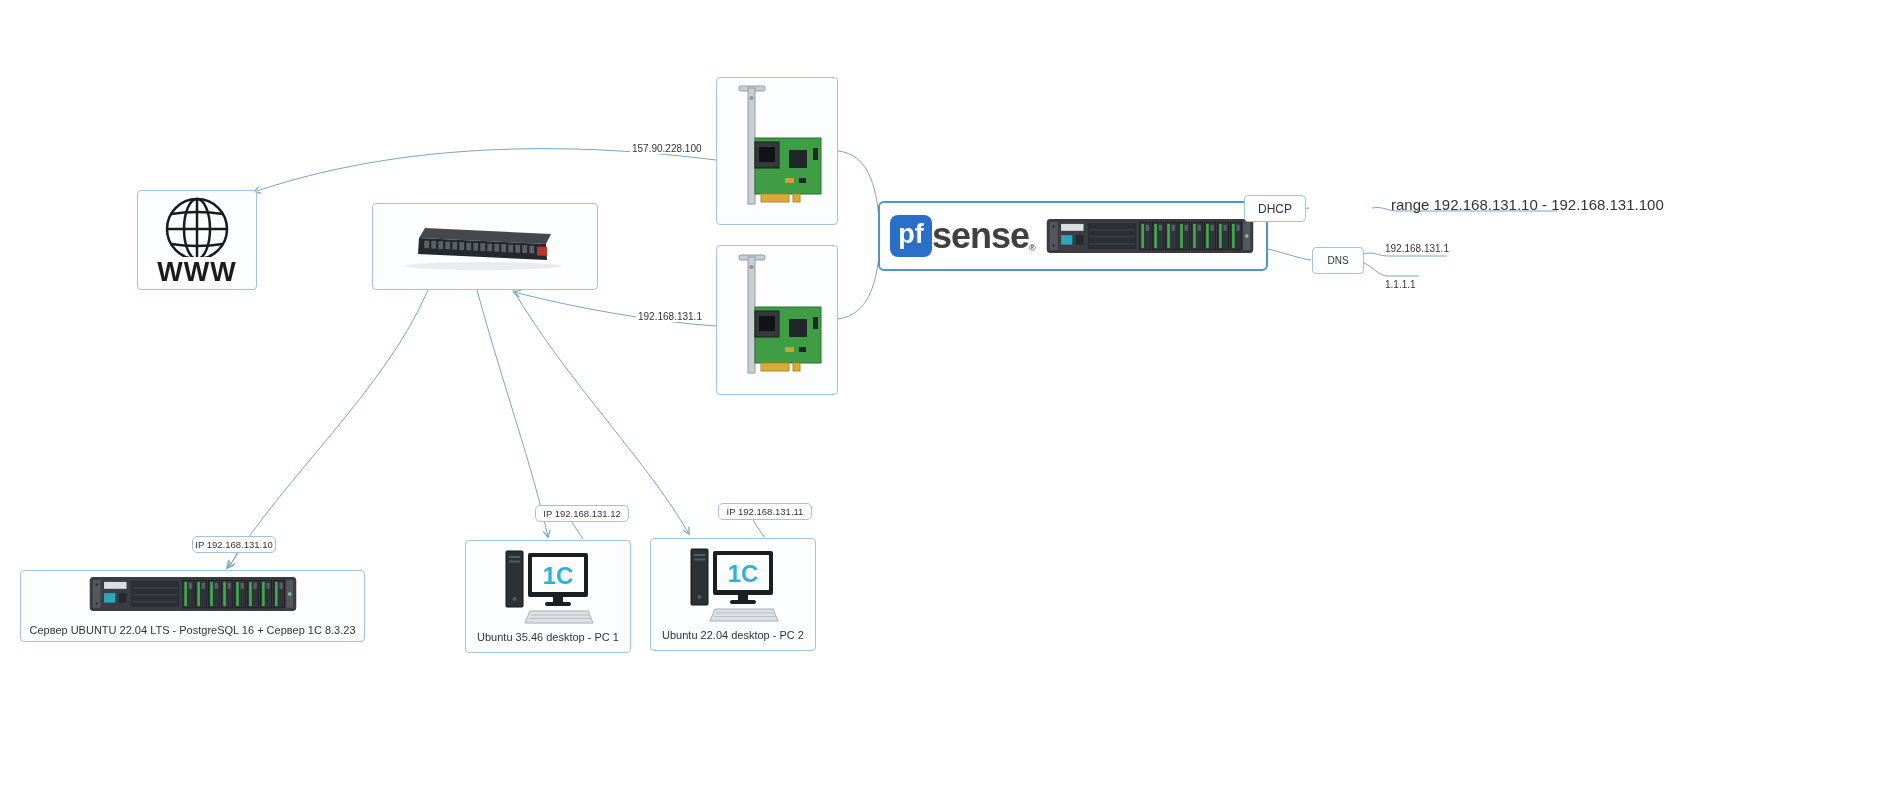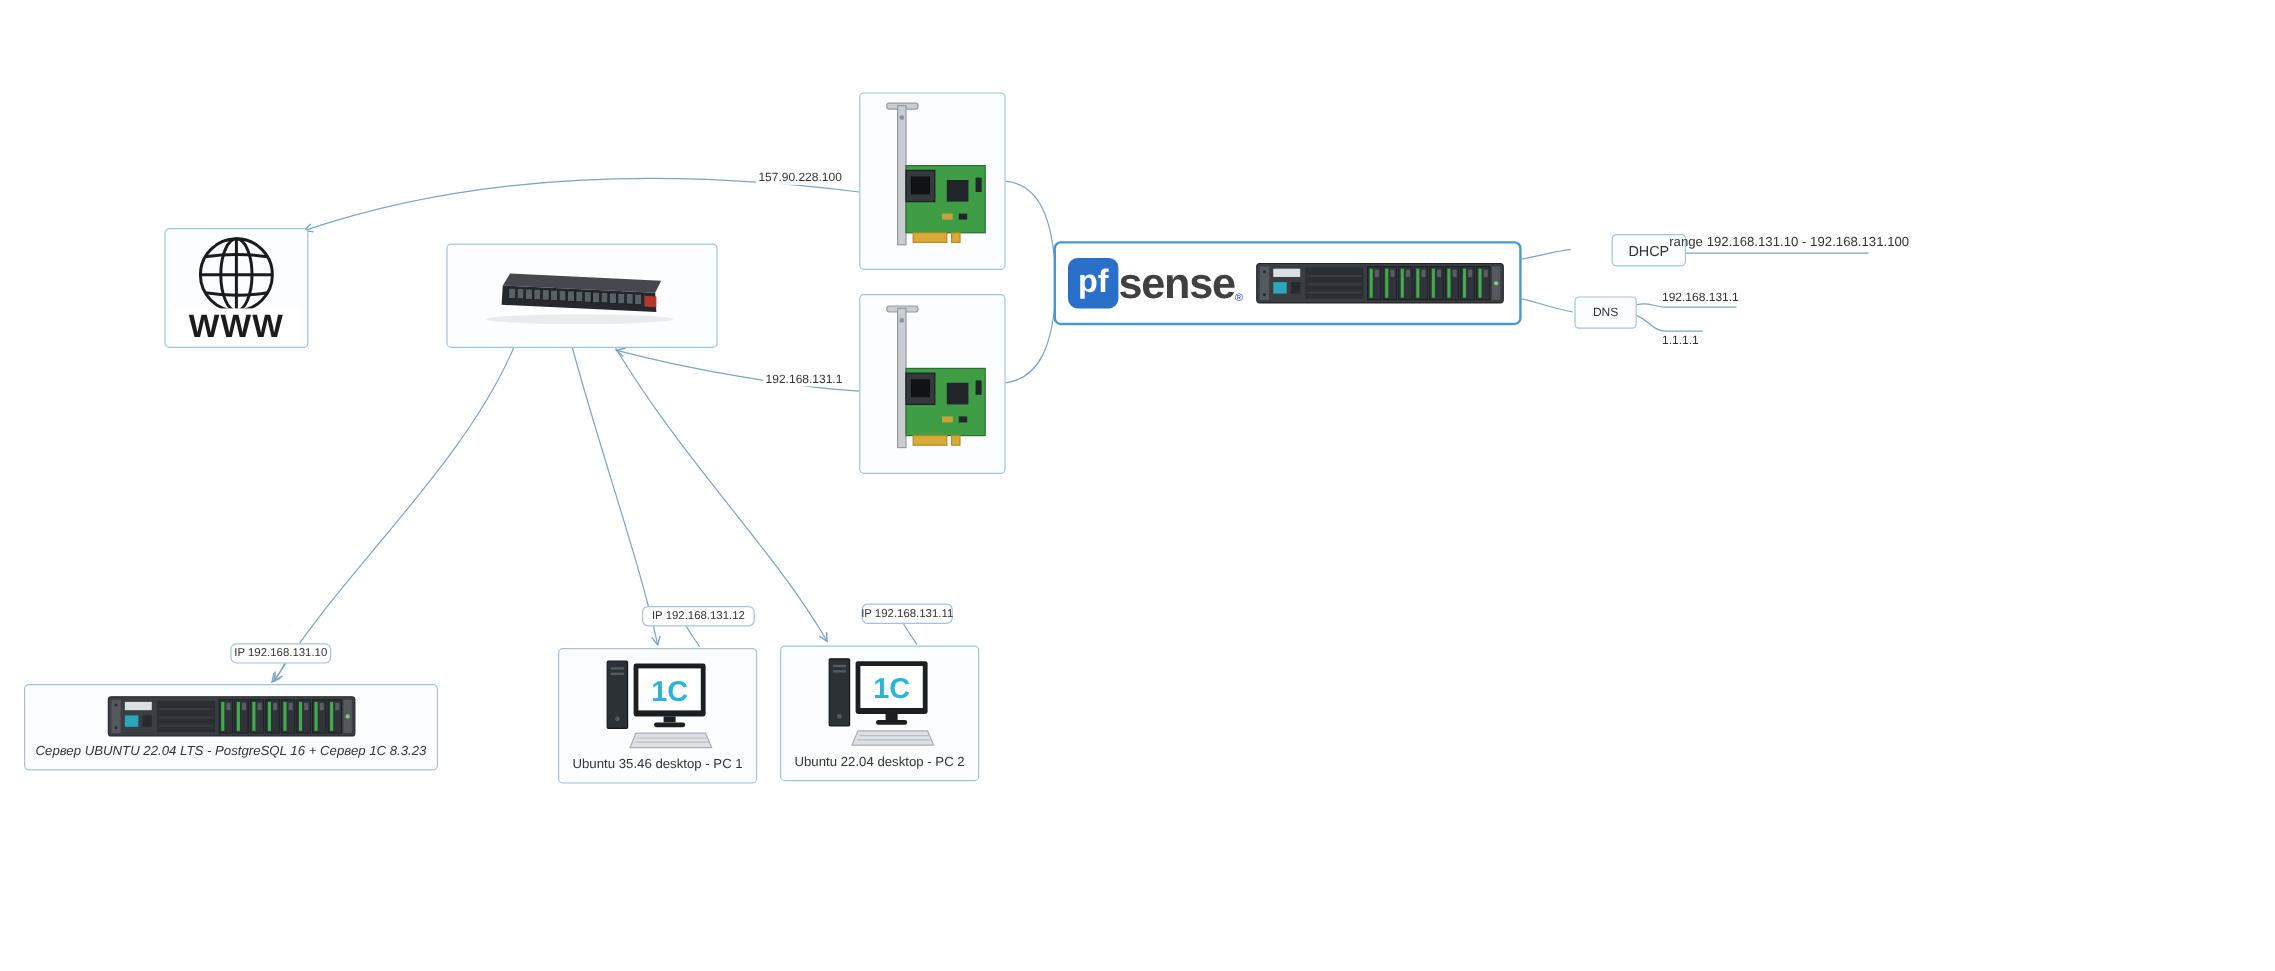--- a/index.html
+++ b/index.html
@@ -11,44 +11,44 @@
   .node {
     position:absolute; background:#fbfdff; border:1px solid #a4c3da; border-radius:4px;
     display:flex; align-items:center; justify-content:center; color:#333;
   }
   .n-www     { left:137px;  top:190px; width:120px; height:100px; }
   .n-switch  { left:372px;  top:203px; width:226px; height:87px; }
   .n-nic1    { left:716px;  top:77px;  width:122px; height:148px; }
   .n-nic2    { left:716px;  top:245px; width:122px; height:150px; }
   .n-pfsense { left:878px;  top:201px; width:390px; height:70px; border:2px solid #4b97cc;
                border-radius:6px; justify-content:flex-start; padding:0 10px; gap:8px; background:#ffffff; }
-  .n-dhcp    { left:1343px; top:195px; width:62px; height:27px; font-size:12px; }
+  .n-dhcp    { left:1244px; top:195px; width:62px; height:27px; font-size:12px; }
   .n-dns     { left:1312px; top:247px; width:52px; height:27px; font-size:10px; }
   .n-server  { left:20px;   top:570px; width:345px; height:72px; flex-direction:column;
-               justify-content:center; gap:4px; padding:4px;font-style:italic; }
+               justify-content:space-between; gap:4px; padding:4px; }
   .n-pc1     { left:465px;  top:540px; width:166px; height:113px; flex-direction:column;
                justify-content:space-between; padding:8px 4px; }
   .n-pc2     { left:650px;  top:538px; width:166px; height:113px; flex-direction:column;
                justify-content:space-between; padding:8px 4px; }
 
   .node-label { font-size:11px; color:#333; text-align:center; line-height:1.2; white-space:nowrap; }
 
   .callout {
     position:absolute; background:#ffffff; border:1px solid #a4c3da; border-radius:5px;
     font-size:9.5px; color:#333; display:flex; align-items:center; justify-content:center;
     height:17px; padding:1px 0; white-space:nowrap;
   }
   .c-server { left:182px; top:536px; width:84px;margin-left:10px; }
   .c-pc1    { left:535px; top:505px; width:94px; }
-  .c-pc2    { left:718px; top:503px; width:76px; }
+  .c-pc2    { left:718px; top:503px; width:94px; }
 
   .edge-label { position:absolute; font-size:10px; color:#333; background:#ffffff; padding:0 2px; white-space:nowrap; }
   .l-wan   { left:630px;  top:143px; }
   .l-lan   { left:636px;  top:311px; }
-  .l-range { left:1389px; top:196px; background:transparent; font-size:11px; }
+  .l-range { left:1389px; top:196px; background:transparent; font-size:15px; }
   .l-dns1  { left:1383px; top:243px; background:transparent; }
   .l-dns2  { left:1383px; top:263px; background:transparent;margin-top:16px; }
 
   
   .pf-logo { display:flex; align-items:flex-start; }
   .pf-square {
     display:flex; align-items:center; justify-content:center;
     width:42px; height:42px; border-radius:8px; background:#2a6fc9;
     color:#ffffff; font-size:27px; font-weight:bold; line-height:1; padding-bottom:4px;
   }

